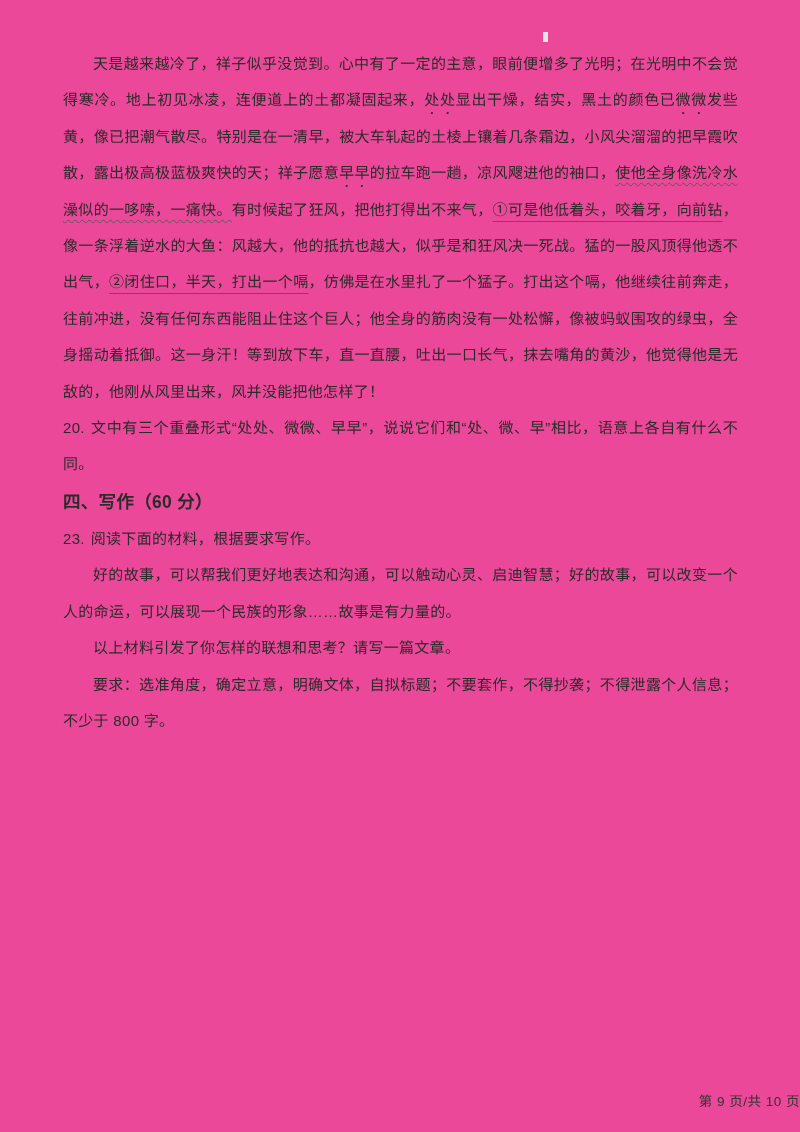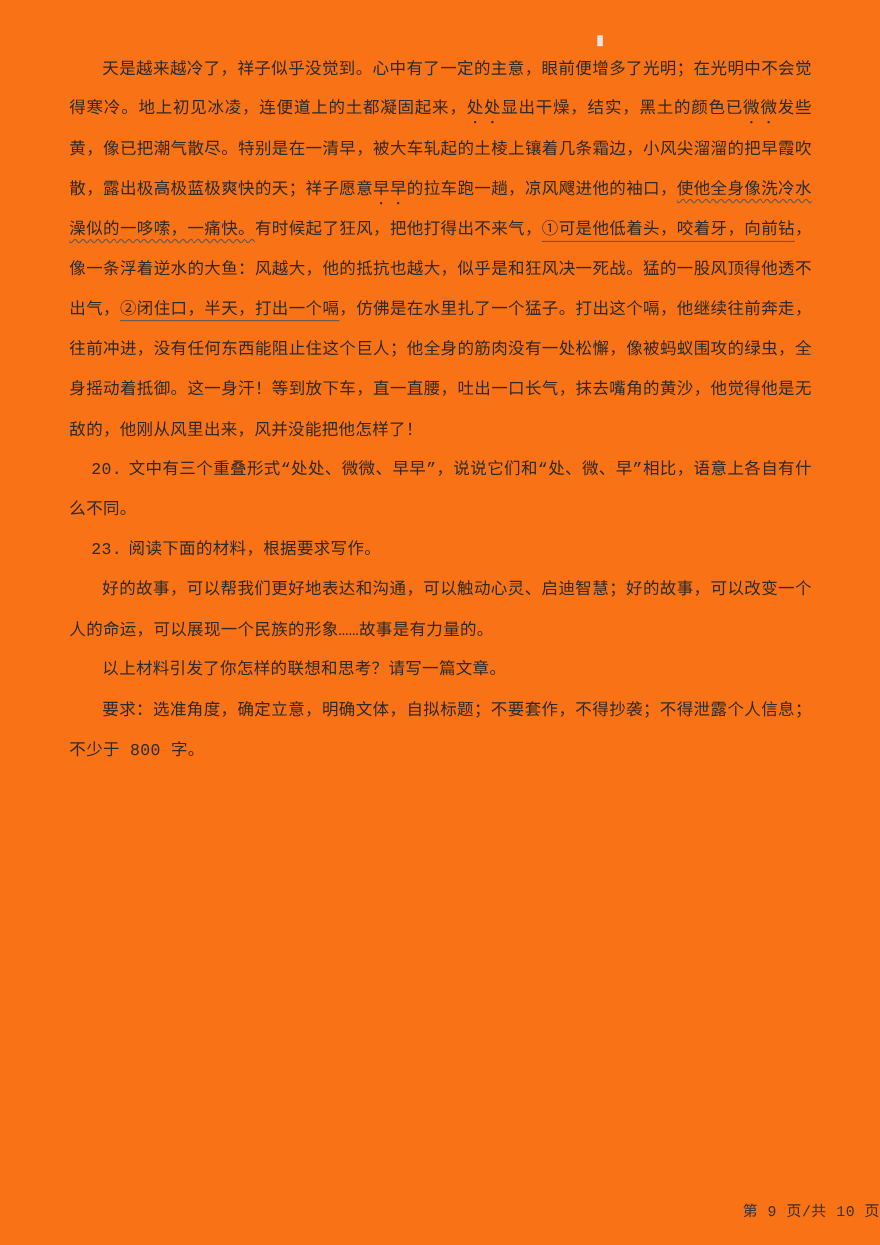--- a/index.html
+++ b/index.html
@@ -1,22 +1,22 @@
 <!DOCTYPE html>
 <html lang="zh-CN"><head>
 <meta charset="utf-8">
 <style>
   html, body { margin: 0; padding: 0; background: #ffffff; }
   .page {
     position: relative;
     width: 800px;
     height: 1132px;
     margin: 0 auto;
-    background: #f97316;
-    font-family: Liberation Mono, monospace;
+    background: #ec4899;
+    font-family: Liberation Sans, sans-serif;
     color: #2b2b2b;
     overflow: hidden;
   }
   .content {
     position: absolute;
     left: 63px;
     right: 62px;
     top: 46px;
   }
   .content p {
@@ -41,21 +41,21 @@
     text-decoration-thickness: 1px;
     text-underline-offset: 4px;
   }
   .seg-underline {
     text-decoration: underline;
     text-decoration-style: solid;
     text-decoration-color: #5a5a5a;
     text-decoration-thickness: 1px;
     text-underline-offset: 6px;
   }
-  .q-number { padding-right: 6px; margin-left: 20px; }
+  .q-number { padding-right: 6px; }
   .section-heading {
     font-weight: bold;
     font-size: 17.5px !important;
     line-height: 38px !important;
   }
   .indented { text-indent: 2em; }
   .footer {
     position: absolute;
     left: 0;
     right: 0;
@@ -84,20 +84,21 @@
   <div class="content">
 
     <p class="passage"><span class="seg-plain">天是越来越冷了，祥子似乎没觉到。心中有了一定的主意，眼前便增多了光明；在光明中不会觉得寒冷。地上初见冰凌，连便道上的土都凝固起来，</span><span class="seg-dots">处处</span><span class="seg-plain">显出干燥，结实，黑土的颜色已</span><span class="seg-dots">微微</span><span class="seg-plain">发些黄，像已把潮气散尽。特别是在一清早，被大车轧起的土棱上镶着几条霜边，小风尖溜溜的把早霞吹散，露出极高极蓝极爽快的天；祥子愿意</span><span class="seg-dots">早早</span><span class="seg-plain">的拉车跑一趟，凉风飕进他的袖口，</span><span class="seg-wavy">使他全身像洗冷水澡似的一哆嗦，一痛快。</span><span class="seg-plain">有时候起了狂风，把他打得出不来气，</span><span class="seg-underline">①可是他低着头，咬着牙，向前钻</span><span class="seg-plain">，像一条浮着逆水的大鱼：风越大，他的抵抗也越大，似乎是和狂风决一死战。猛的一股风顶得他透不出气，</span><span class="seg-underline">②闭住口，半天，打出一个嗝</span><span class="seg-plain">，仿佛是在水里扎了一个猛子。打出这个嗝，他继续往前奔走，往前冲进，没有任何东西能阻止住这个巨人；他全身的筋肉没有一处松懈，像被蚂蚁围攻的绿虫，全身摇动着抵御。这一身汗！等到放下车，直一直腰，吐出一口长气，抹去嘴角的黄沙，他觉得他是无敌的，他刚从风里出来，风并没能把他怎样了！</span></p>
 
     <p class="question"><span class="q-number">20.</span><span>文中有三个重叠形式“处处、微微、早早”，说说它们和“处、微、早”相比，语意上各自有什么不同。</span></p>
 
 
 
 
 
+    <p class="section-heading">四、写作（60 分）</p>
 
     <p class="question"><span class="q-number">23.</span><span>阅读下面的材料，根据要求写作。</span></p>
 
     <p class="indented">好的故事，可以帮我们更好地表达和沟通，可以触动心灵、启迪智慧；好的故事，可以改变一个人的命运，可以展现一个民族的形象……故事是有力量的。</p>
 
     <p class="indented">以上材料引发了你怎样的联想和思考？请写一篇文章。</p>
 
     <p class="indented">要求：选准角度，确定立意，明确文体，自拟标题；不要套作，不得抄袭；不得泄露个人信息；不少于 800 字。</p>
 
   </div>

